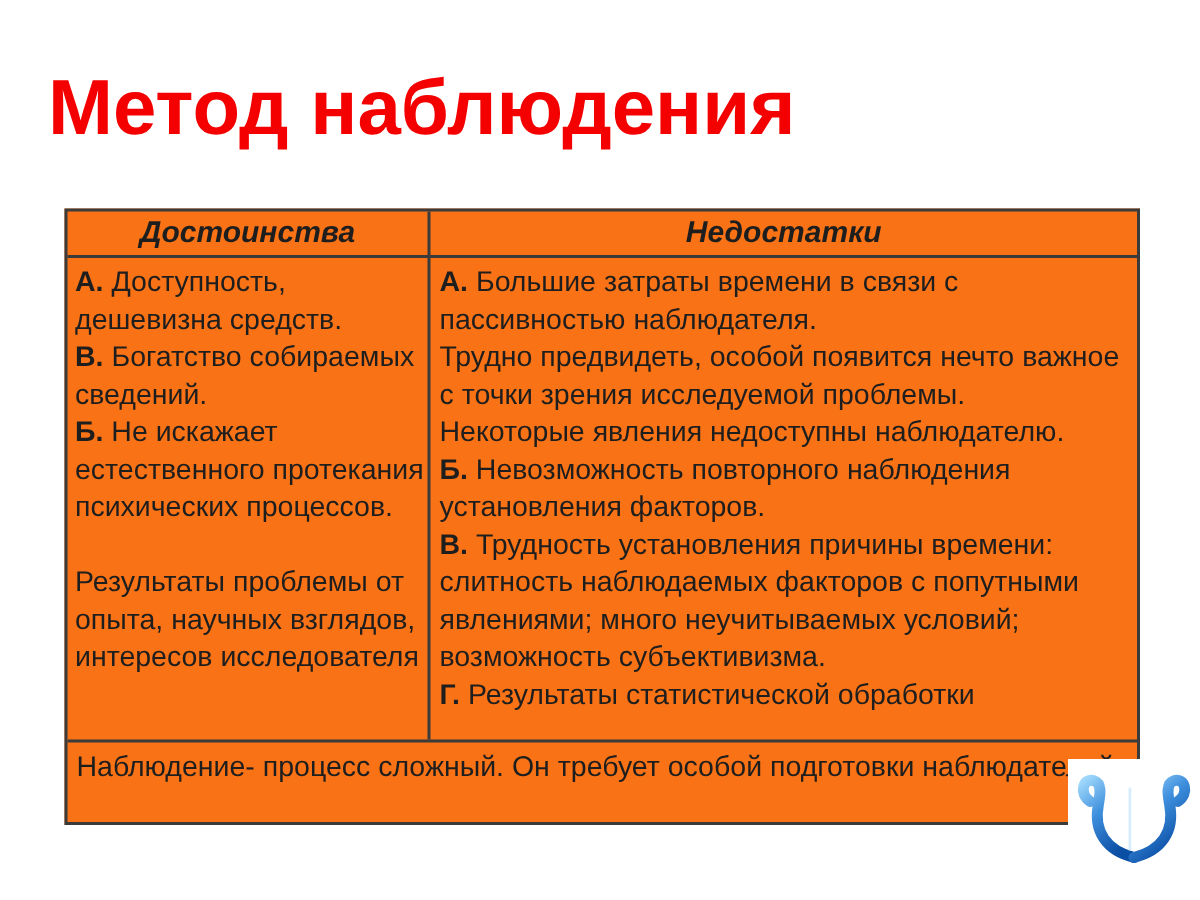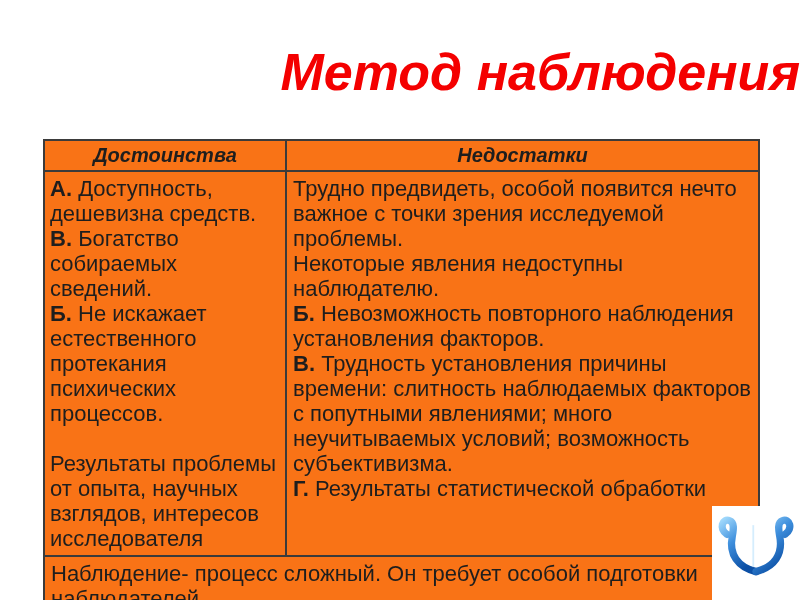--- a/index.html
+++ b/index.html
@@ -10,43 +10,43 @@
     font-family: "Liberation Sans", sans-serif;
     color: #1e1e1e;
   }
   body { position: relative; }
 
   
   .slide-title {
     position: absolute;
     left: 0; top: 42px;
     width: 100%;
-    text-align: right;
+    text-align: left;
     font-size: 52px;
     line-height: 60px;
     font-weight: bold;
-    font-style: italic;
     color: #f40000;
     letter-spacing: 0px;
+    padding-left: 32px;
   }
 
   
   .obs-table {
     position: absolute;
     left: 43px; top: 139px;
     width: 717px;
     border: 2px solid #3b3b3b;
     background: #f97316;
   }
   .t-row { display: flex; }
   .t-row-head { min-height: 29px; border-bottom: 2px solid #3b3b3b; }
   .t-row-main { min-height: 321px; }
   .t-row-foot { min-height: 55px; border-top: 2px solid #3b3b3b; }
 
-  .t-cell { font-size: 22px; line-height: 25px; }
+  .t-cell { font-size: 19px; line-height: 25px; }
   .t-cell-left {
     width: 242px;
     border-right: 2px solid #3b3b3b;
     padding: 4px 2px 4px 5px;
   }
   .t-cell-right {
     flex: 1;
     padding: 4px 4px 4px 6px;
   }
   .t-head-cell {
@@ -90,20 +90,21 @@
 
     <div class="t-cell t-cell-left">
       <p><b class="marker">А.</b> <span>Доступность, дешевизна средств.</span></p>
       <p><b class="marker">В.</b> <span>Богатство собираемых сведений.</span></p>
       <p><b class="marker">Б.</b> <span>Не искажает естественного протекания психических процессов.</span></p>
       <div class="spacer-line"></div>
       <p>Результаты проблемы от опыта, научных взглядов, интересов исследователя</p>
     </div>
 
     <div class="t-cell t-cell-right">
+      <p><b class="marker">А.</b> <span>Большие затраты времени в связи с пассивностью наблюдателя.</span></p>
       <p><b class="marker"></b> <span>Трудно предвидеть, особой появится нечто важное с точки зрения исследуемой проблемы.</span></p>
       <p><b class="marker"></b> <span>Некоторые явления недоступны наблюдателю.</span></p>
       <p><b class="marker">Б.</b> <span>Невозможность повторного наблюдения установления факторов.</span></p>
       <p><b class="marker">В.</b> <span>Трудность установления причины времени: слитность наблюдаемых факторов с попутными явлениями; много неучитываемых условий; возможность субъективизма.</span></p>
       <p><b class="marker">Г.</b> <span>Результаты статистической обработки</span></p>
     </div>
 
   </div>
 
   <div class="t-row t-row-foot">

